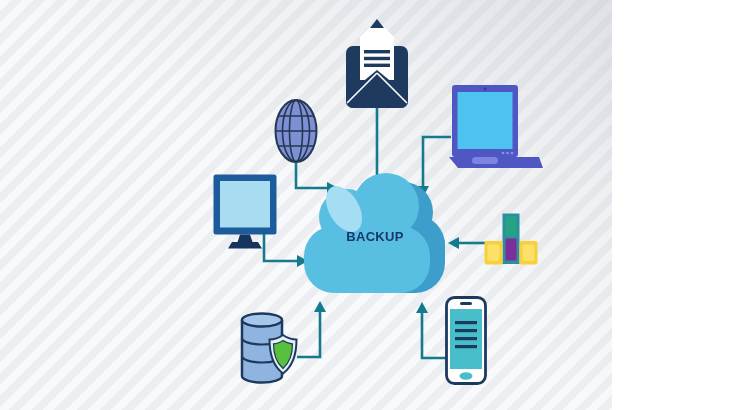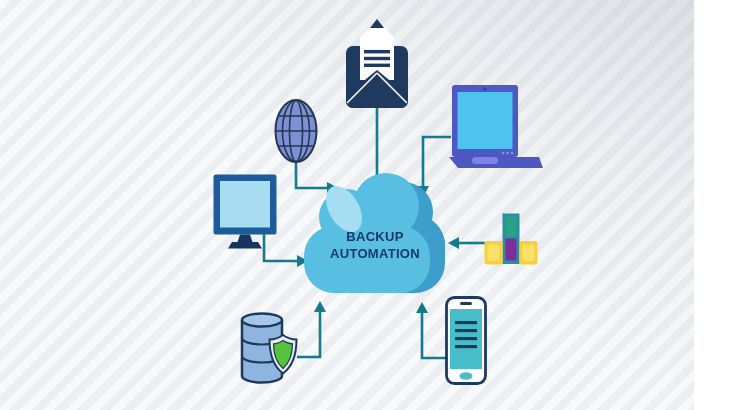--- a/index.html
+++ b/index.html
@@ -1,19 +1,19 @@
 <!DOCTYPE html>
 <html><head>
 <meta charset="utf-8">
 <style>
   html,body{margin:0;padding:0;}
   body{font-family:"Liberation Sans", sans-serif;}
   .stage{
     position:relative;
-    width:694px;height:410px;
+    width:612px;height:410px;
     overflow:hidden;
     background:
       repeating-linear-gradient(135deg, #f8f9fa 0px, #f8f9fa 8px, #eceef1 8px, #eceef1 16px);
   }
   .stage::after{
     content:"";
     position:absolute;inset:0;
     background:linear-gradient(to bottom left,
       rgba(183,189,198,0.40) 0%,
       rgba(183,189,198,0.15) 25%,
@@ -84,21 +84,20 @@
       <g fill="#58bfe2">
         <circle cx="47" cy="47" r="28"></circle>
         <circle cx="86" cy="36" r="33"></circle>
         <rect x="4" y="56" width="126" height="67" rx="30"></rect>
       </g>
       <ellipse cx="44" cy="39" rx="15" ry="25" fill="#a5def2" transform="rotate(-30 44 39)"></ellipse>
     </svg>
   </div>
   <div class="cloud-label above">
     <div>BACKUP</div>
-    <div>AUTOMATION</div>
   </div>
 
   <div class="node above" style="left:345px;top:10px;">
     <svg width="64" height="100" viewBox="0 0 64 100">
       <defs>
         <clipPath id="envClip">
             <rect x="1" y="36" width="62" height="62" rx="7"></rect>
           </clipPath>
       </defs>
       <rect x="1" y="36" width="62" height="62" rx="7" fill="#1e3a5e"></rect>

